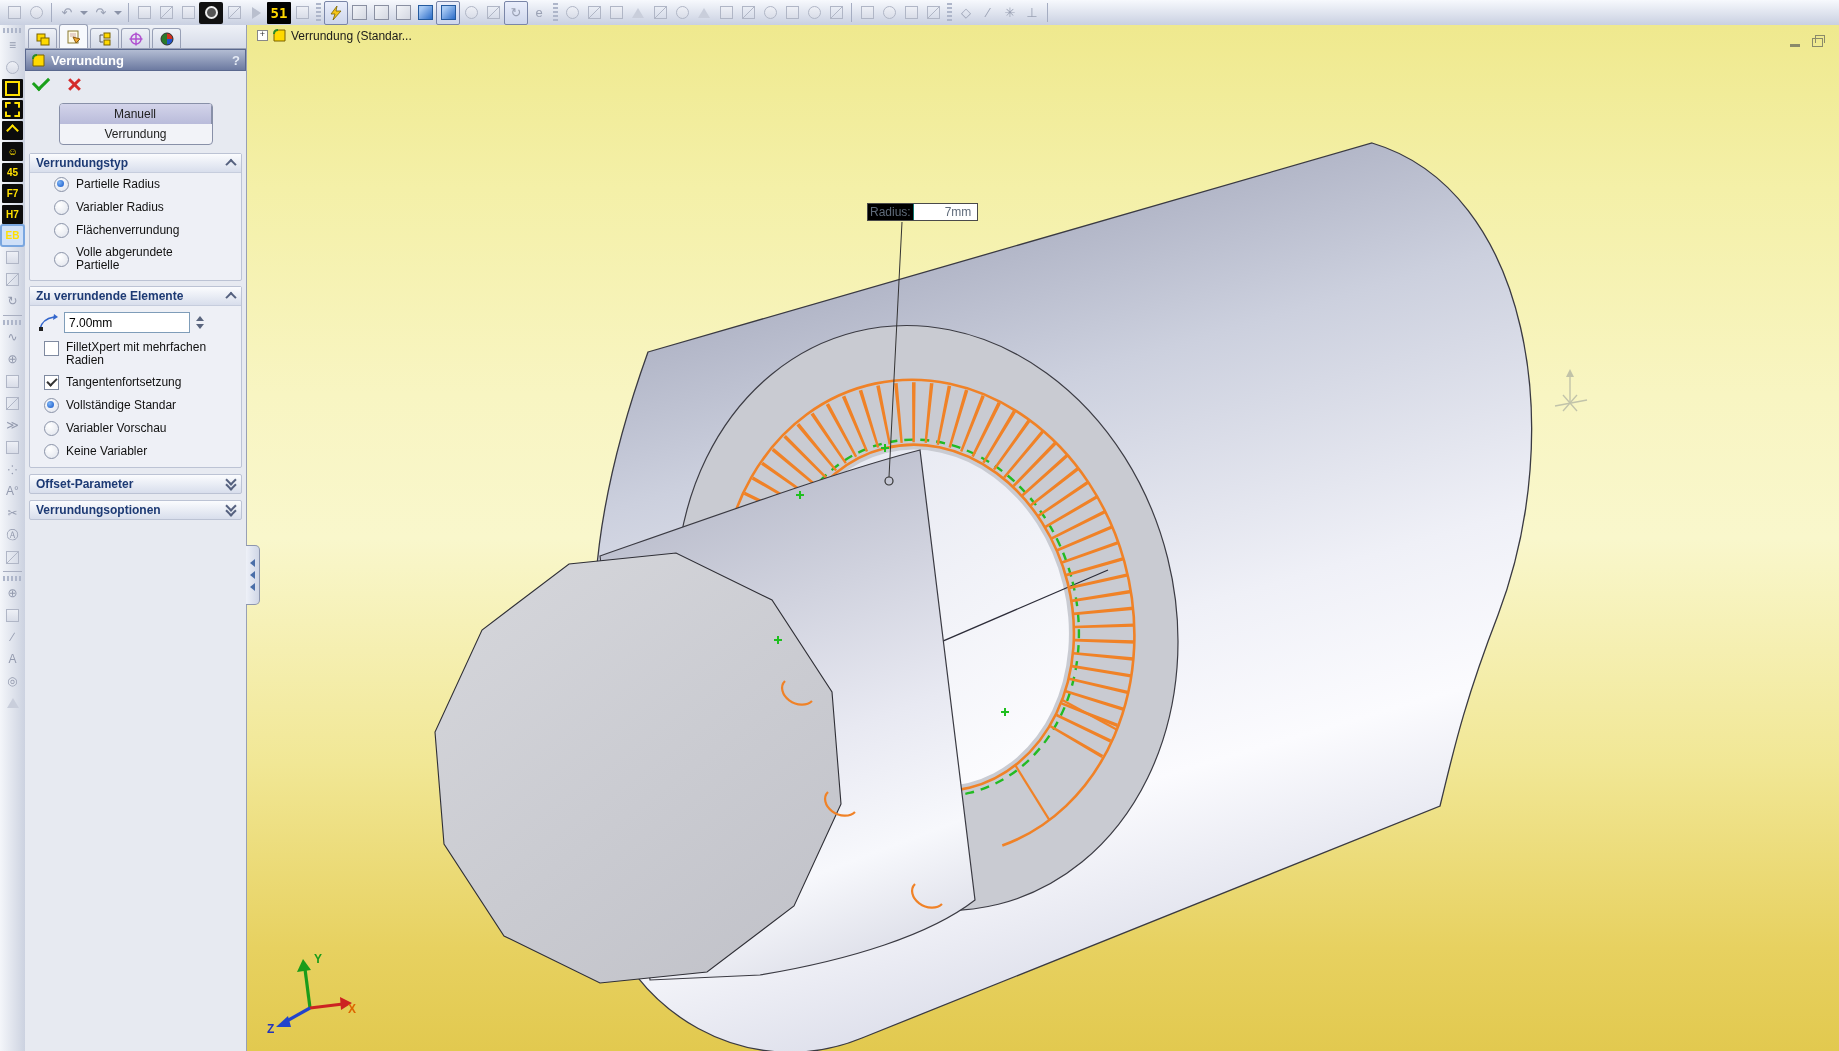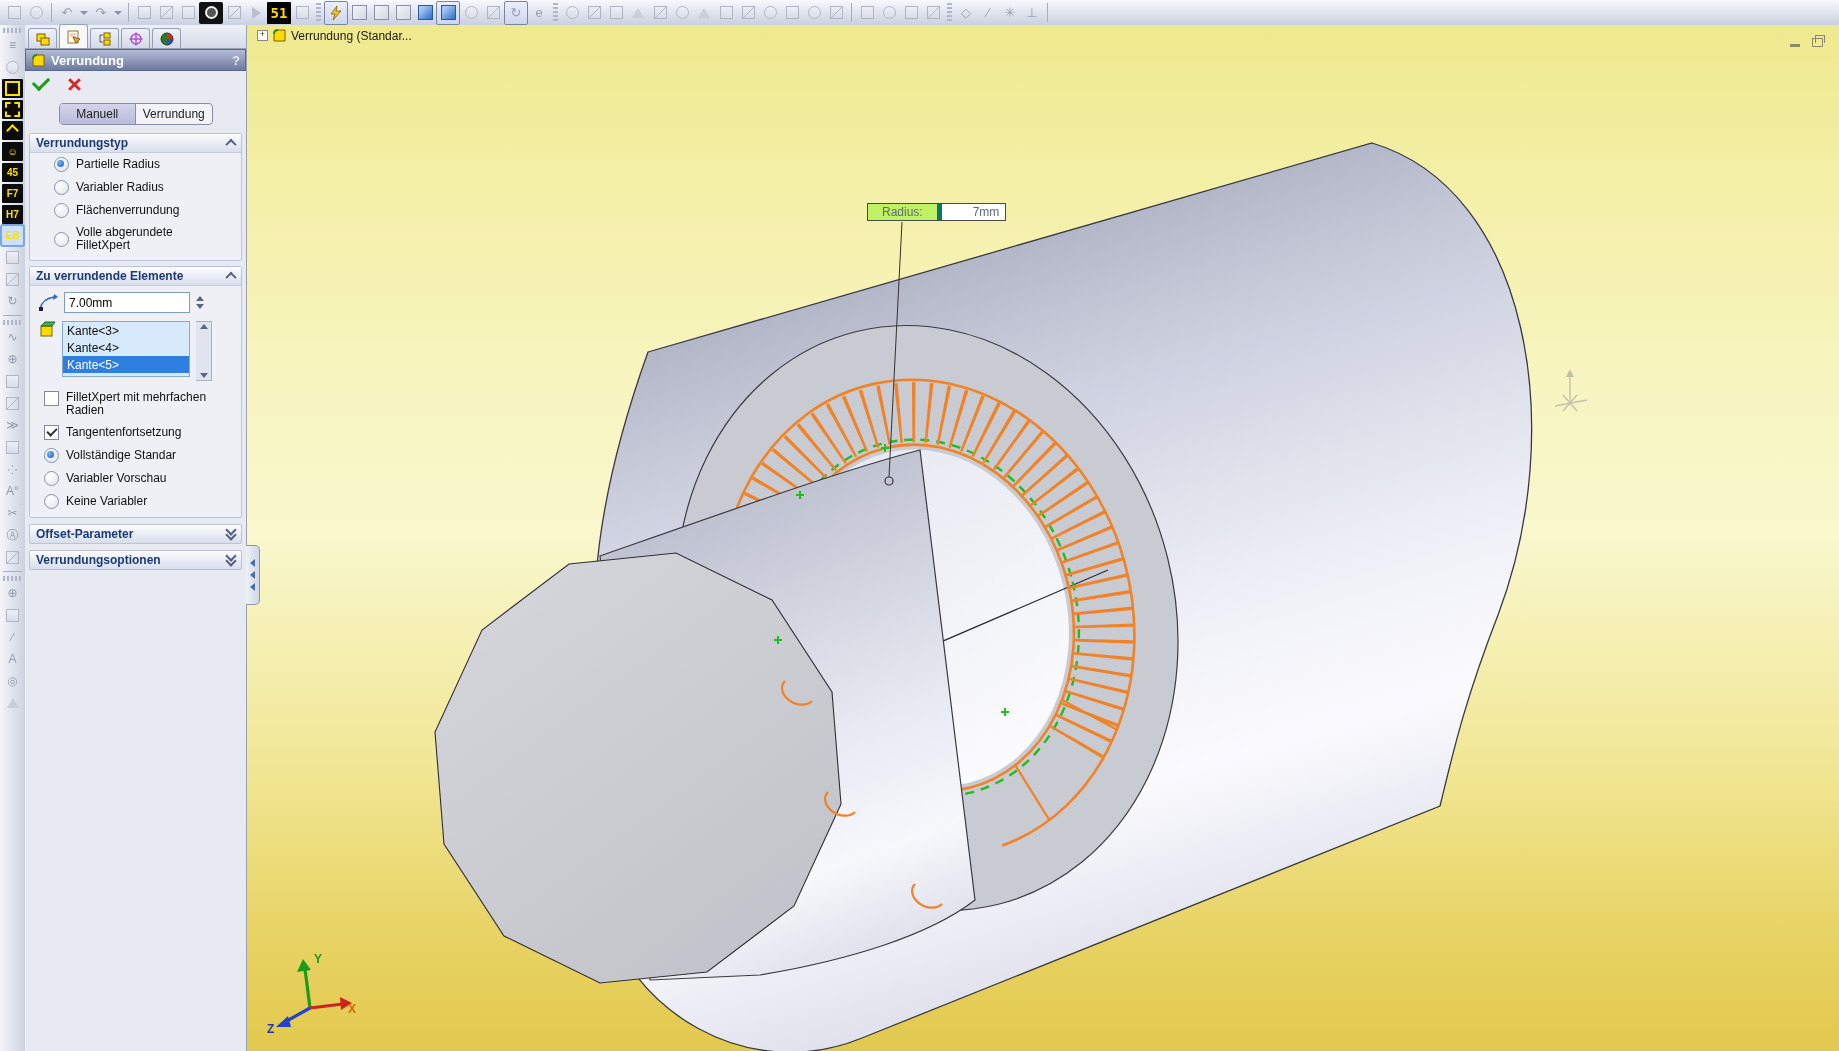--- a/index.html
+++ b/index.html
@@ -60,21 +60,21 @@
       background:linear-gradient(#b2bcd3,#6c7aa1);border:1px solid #5a688e;
       color:#fff;font-weight:bold;font-size:13px;}
   .q{margin-left:auto;color:#e6ebf5;font-weight:bold;}
   .okrow{display:flex;gap:18px;padding:6px 4px 6px 8px;align-items:center;}
   .okmark{width:13px;height:7px;border-left:3px solid #1aa01a;border-bottom:3px solid #1aa01a;
       transform:rotate(-45deg);margin-top:-4px;}
   .xmark{position:relative;width:14px;height:14px;}
   .xmark::before,.xmark::after{content:"";position:absolute;left:6px;top:0;width:3px;height:15px;background:#d42a2a;}
   .xmark::before{transform:rotate(45deg);} .xmark::after{transform:rotate(-45deg);}
   .segc{display:flex;margin:6px auto 8px;width:152px;border:1px solid #8890a8;border-radius:4px;
-      overflow:hidden;background:#f2f3f8;}
+      overflow:hidden;background:#f2f3f8;flex-direction:column;}
   .segb{flex:1;text-align:center;font-size:12px;padding:3px 0;color:#222;}
   .segb.on{background:linear-gradient(#d3d4ea,#b9bbda);border-right:1px solid #8890a8;}
   .grp{margin:5px 4px;border:1px solid #bcc3d4;background:#eef0f6;border-radius:2px;}
   .ghead{height:18px;display:flex;align-items:center;justify-content:space-between;padding:0 6px;
       background:linear-gradient(#fbfcfe,#d8deec);border-bottom:1px solid #c6cddd;
       font-weight:bold;font-size:12px;color:#1d3a74;}
   .bar{margin:6px 4px;border:1px solid #bcc3d4;border-radius:2px;height:18px;display:flex;
       align-items:center;justify-content:space-between;padding:0 6px;
       background:linear-gradient(#fbfcfe,#d8deec);font-weight:bold;font-size:12px;color:#1d3a74;}
   .chu{width:6px;height:6px;border-left:2px solid #55617f;border-top:2px solid #55617f;
@@ -122,21 +122,21 @@
       font-size:12px;color:#1a1a1a;}
   .plus{width:9px;height:9px;border:1px solid #888;background:#fff;font-size:9px;line-height:7px;
       text-align:center;color:#333;flex:0 0 auto;}
   .wctl{position:absolute;top:10px;right:16px;display:flex;gap:12px;align-items:flex-end;height:12px;}
   .mini{width:10px;height:3px;background:#8a8a6a;}
   .rest{width:9px;height:7px;border:1px solid #8a8a6a;position:relative;}
   .rest::before{content:"";position:absolute;left:2px;top:-4px;width:8px;height:7px;
       border:1px solid #8a8a6a;border-bottom:none;}
   .callout{position:absolute;left:620px;top:178px;display:flex;font-size:12px;
       border:1px solid #4a4a4a;background:#fff;color:#5f6b7a;z-index:4;}
-  .cl{background:#bef264;padding:1px 14px;border-right:5px solid #0f766e;}
+  .cl{background:#000000;padding:1px 2px;border-right:1px solid #0f766e;}
   .cv{padding:1px 6px;background:#fff;margin-left:25px;}
   svg{display:block;}
 </style>
 </head>
 <body>
 
 <div class="app">
 
   <div class="tt">
     <span class="tb">
@@ -400,55 +400,40 @@
       <div class="row">
         <span class="rb"></span>
         <span>Variabler Radius</span>
       </div>
       <div class="row">
         <span class="rb"></span>
         <span>Flächenverrundung</span>
       </div>
       <div class="row" style="padding-bottom:8px">
         <span class="rb"></span>
-        <span style="max-width:130px">Volle abgerundete FilletXpert</span>
+        <span style="max-width:130px">Volle abgerundete Partielle</span>
       </div>
     </div>
 
     <div class="grp">
       <div class="ghead">
         <span>Zu verrundende Elemente</span>
         <span class="chu"></span>
       </div>
       <div class="inrow">
         <svg width="20" height="18" viewBox="0 0 20 18">
           <path d="M2,15 Q4,5 16,3" fill="none" stroke="#3366cc" stroke-width="1.6"></path>
           <polygon points="16,0 20,3 15,6" fill="#3366cc"></polygon>
           <rect x="1" y="13" width="4" height="4" fill="#222"></rect>
         </svg>
         <span class="field">7.00mm</span>
         <span class="spin">
             <span class="sup"></span>
             <span class="sdn"></span>
           </span>
-      </div>
-      <div class="lstrow">
-        <svg width="18" height="18" viewBox="0 0 18 18">
-          <rect x="3" y="5" width="11" height="10" fill="#ffd900" stroke="#7a6200"></rect>
-          <polygon points="3,5 7,1 17,1 14,5" fill="#4caf50" stroke="#1a6a1a"></polygon>
-        </svg>
-        <div class="items">
-          <div class="it">Kante&lt;3&gt;</div>
-          <div class="it">Kante&lt;4&gt;</div>
-          <div class="it sel">Kante&lt;5&gt;</div>
-        </div>
-        <div class="scr">
-          <span class="sup"></span>
-          <span class="sdn"></span>
-        </div>
       </div>
       <div class="row top">
         <span class="cb"></span>
         <span style="max-width:160px">FilletXpert mit mehrfachen Radien</span>
       </div>
       <div class="row" style="padding-left:14px">
         <span class="cb on"></span>
         <span>Tangentenfortsetzung</span>
       </div>
       <div class="row" style="padding-left:14px">

